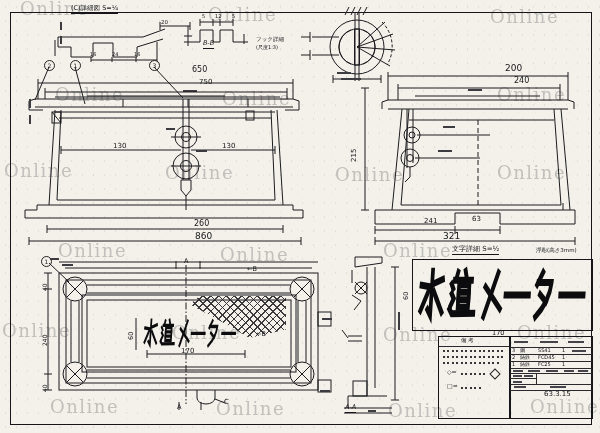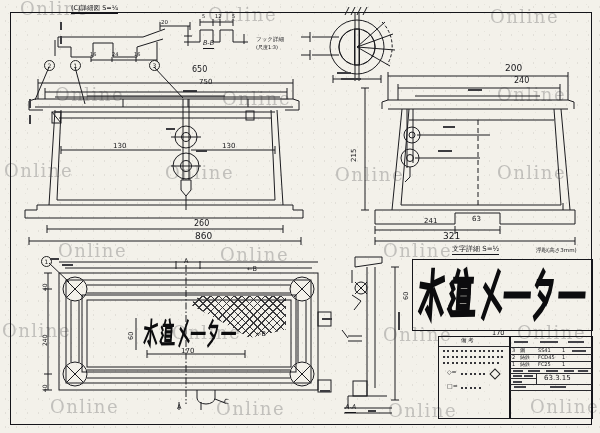--- a/index.html
+++ b/index.html
@@ -477,21 +477,21 @@
       <span class="cellsq" style="position:absolute;left:54px;top:2px;width:10px"></span>
       <span class="cellsq" style="position:absolute;left:68px;top:2px;width:10px"></span>
     </div>
 
     <div style="position:absolute;left:0;top:36px;width:100%;height:11px;border-bottom:1px solid #2a2a2e">
       <div class="tbl-line" style="left:26px;top:0;width:1px;height:11px"></div>
       <div class="tbl-line" style="left:0;top:5px;width:26px;height:1px"></div>
       <span class="cellsq" style="position:absolute;left:3px;top:2px;width:9px"></span>
       <span class="cellsq" style="position:absolute;left:14px;top:2px;width:9px"></span>
       <span class="cellsq" style="position:absolute;left:3px;top:8px;width:9px"></span>
-      <span class="t s7" style="left:34px;top:2px">63.3.15</span>
+      <span class="t s7" style="left:34px;top:18px">63.3.15</span>
     </div>
 
     <div style="position:absolute;left:0;top:47px;width:100%;height:6px;border-bottom:1px solid #2a2a2e">
       <span class="cellsq" style="position:absolute;left:4px;top:2px;width:12px"></span>
       <span class="cellsq" style="position:absolute;left:40px;top:2px;width:16px"></span>
     </div>
 
 
   </div>
 

